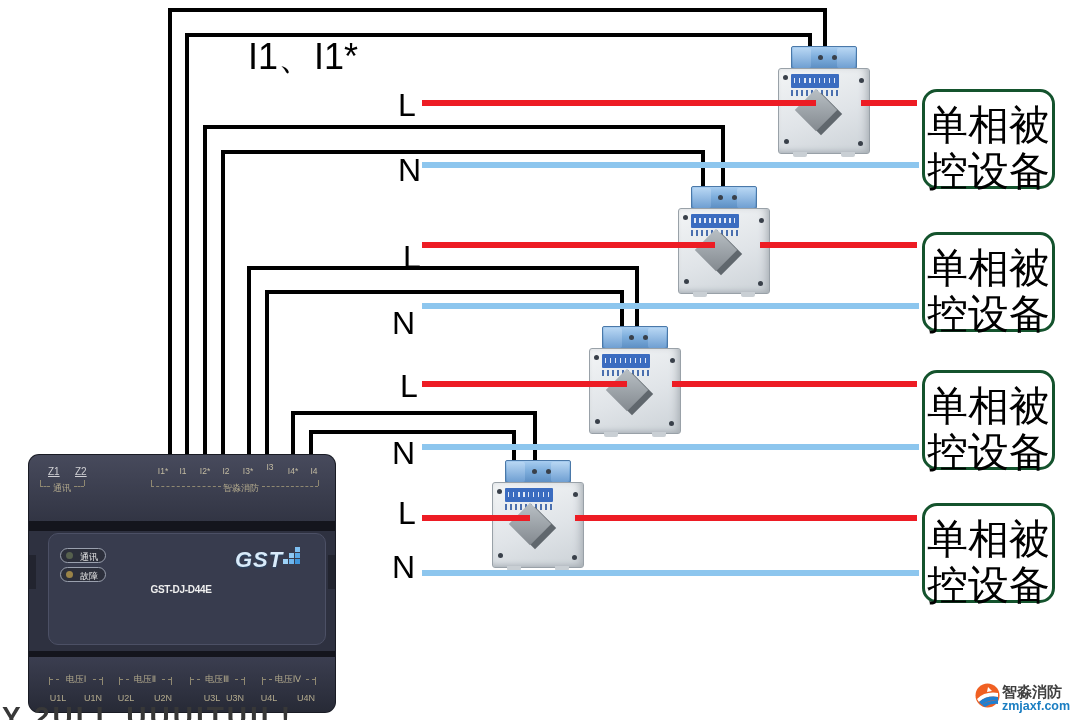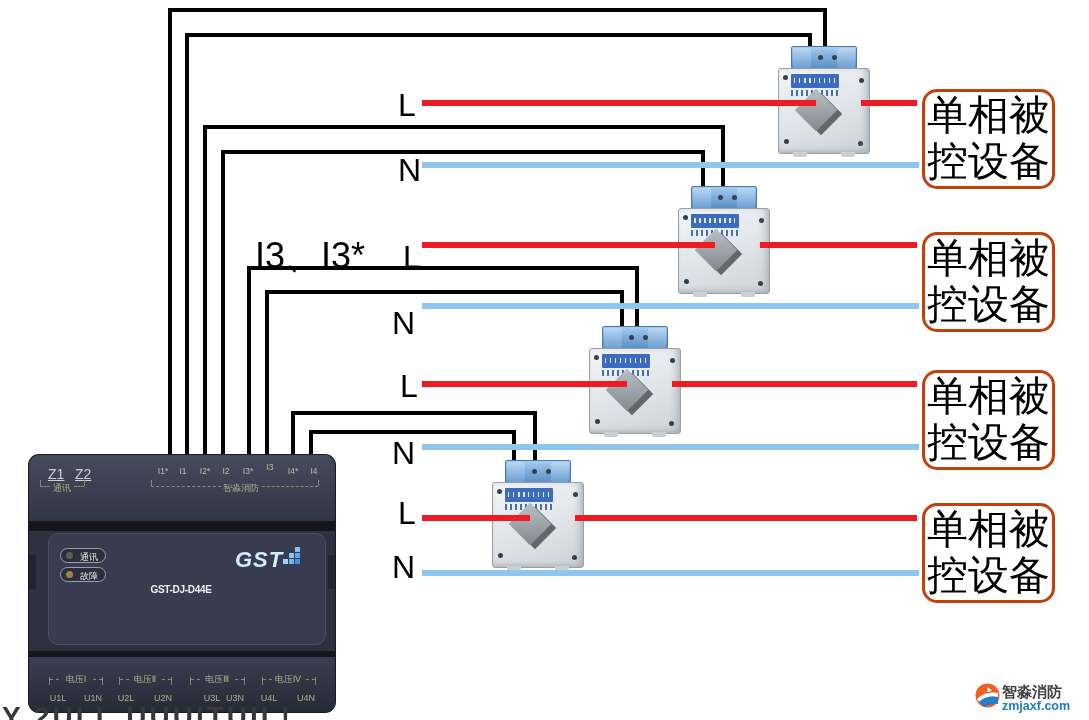--- a/index.html
+++ b/index.html
@@ -3,23 +3,23 @@
 <meta charset="utf-8">
 <style>
   html,body{margin:0;padding:0;background:#fff;}
   #stage{position:relative;width:1089px;height:720px;background:#fff;overflow:hidden;
          font-family:"Liberation Sans",sans-serif;}
   .seg{position:absolute;background:#000;}
   .live{position:absolute;height:6px;background:var(--live,#ed1c24);}
   .neutral{position:absolute;height:6px;background:var(--neutral,#8dc6ee);}
   .pair-label{position:absolute;font-size:36px;color:#000;white-space:nowrap;}
   .ln-label{position:absolute;font-size:32px;color:#000;}
-  .load-box{position:absolute;left:922px;width:133px;height:100px;border:3px solid #c2410c;
+  .load-box{position:absolute;left:922px;width:133px;height:100px;border:3px solid #14532d;
             border-radius:15px;background:#fff;box-sizing:border-box;text-align:center;
-            font-size:41px;line-height:46px;color:#000;padding-top:0;}
+            font-size:41px;line-height:46px;color:#000;padding-top:10px;}
   .load-box div{white-space:nowrap;}
   
   .ct{position:absolute;width:92px;height:112px;}
   .ct-cap{position:absolute;left:13px;top:0;width:66px;height:23px;
           background:linear-gradient(180deg,#a8cdf0 0%,#7fafdd 45%,#5d8fc4 100%);
           border:1px solid #4a78a8;border-radius:2px;box-sizing:border-box;}
   .ct-cap-block{position:absolute;top:1px;width:18px;height:20px;border-radius:2px;
           background:linear-gradient(#b7d6f3,#6f9fd2);}
   .ct-screw{position:absolute;width:5px;height:5px;border-radius:50%;background:#39404a;}
   .ct-body{position:absolute;left:0;top:22px;width:92px;height:86px;
@@ -41,21 +41,21 @@
            background:linear-gradient(#474a5c,#323544);}
   #dev-top-shadow{position:absolute;left:0;top:66px;width:306px;height:10px;background:#14151d;}
   #dev-mid{position:absolute;left:0;top:76px;width:306px;height:120px;background:#2e3140;}
   #dev-panel{position:absolute;left:19px;top:78px;width:278px;height:112px;border-radius:10px;
              background:#383c4e;border:1px solid #4c5065;box-sizing:border-box;}
   .side-tab{position:absolute;width:7px;height:34px;background:#22242f;}
   #dev-bot-shadow{position:absolute;left:0;top:196px;width:306px;height:6px;background:#14151d;}
   #dev-bot{position:absolute;left:0;top:202px;width:306px;height:55px;border-radius:0 0 10px 10px;
            background:linear-gradient(#3b3e50,#272a36);}
   .term{position:absolute;font-size:8.5px;color:#c3bba2;transform:translateX(-50%);white-space:nowrap;}
-  .z-term{position:absolute;font-size:14px;color:#d0d0d4;text-decoration:underline;}
+  .z-term{position:absolute;font-size:10px;color:#d0d0d4;text-decoration:underline;}
   .bracket-text{position:absolute;font-size:9px;color:#b3aa8d;white-space:nowrap;transform:translateX(-50%);}
   .dash-line{position:absolute;border-bottom:1px dashed #8f8871;height:8px;}
   .tick{position:absolute;width:1px;height:6px;background:#8f8871;}
   .pill{position:absolute;width:46px;height:15px;border:1px solid #9aa0ae;border-radius:8px;
         background:#2c2f3b;box-sizing:border-box;}
   .pill-dot{position:absolute;left:5px;top:3px;width:7px;height:7px;border-radius:50%;}
   .pill-text{position:absolute;left:19px;top:2px;font-size:9px;color:#e8e8e8;}
   #gst-logo{position:absolute;left:186px;top:13px;font-size:22px;font-style:italic;font-weight:bold;
             color:#d9ebfa;letter-spacing:1px;text-shadow:0 1px 2px #26486a;}
   #gst-wing{position:absolute;left:234px;top:13px;}
@@ -207,21 +207,21 @@
   <div class="live" style="left:422px;top:381px;width:205px"></div>
   <div class="live" style="left:672px;top:381px;width:245px"></div>
   <div class="live" style="left:422px;top:515px;width:108px"></div>
   <div class="live" style="left:575px;top:515px;width:342px"></div>
 
   <div class="neutral" style="left:422px;top:162px;width:497px"></div>
   <div class="neutral" style="left:422px;top:303px;width:497px"></div>
   <div class="neutral" style="left:422px;top:444px;width:497px"></div>
   <div class="neutral" style="left:422px;top:570px;width:497px"></div>
 
-  <div class="pair-label" style="left:255px;top:232px">I3、I3*</div>
+  <div class="pair-label" style="left:248px;top:33px">I1、I1*</div>
 
   <div class="ln-label" style="left:398px;top:87px">L</div>
   <div class="ln-label" style="left:398px;top:152px">N</div>
   <div class="ln-label" style="left:403px;top:239px">L</div>
   <div class="ln-label" style="left:392px;top:305px">N</div>
   <div class="ln-label" style="left:400px;top:368px">L</div>
   <div class="ln-label" style="left:392px;top:435px">N</div>
   <div class="ln-label" style="left:398px;top:495px">L</div>
   <div class="ln-label" style="left:392px;top:549px">N</div>
 

